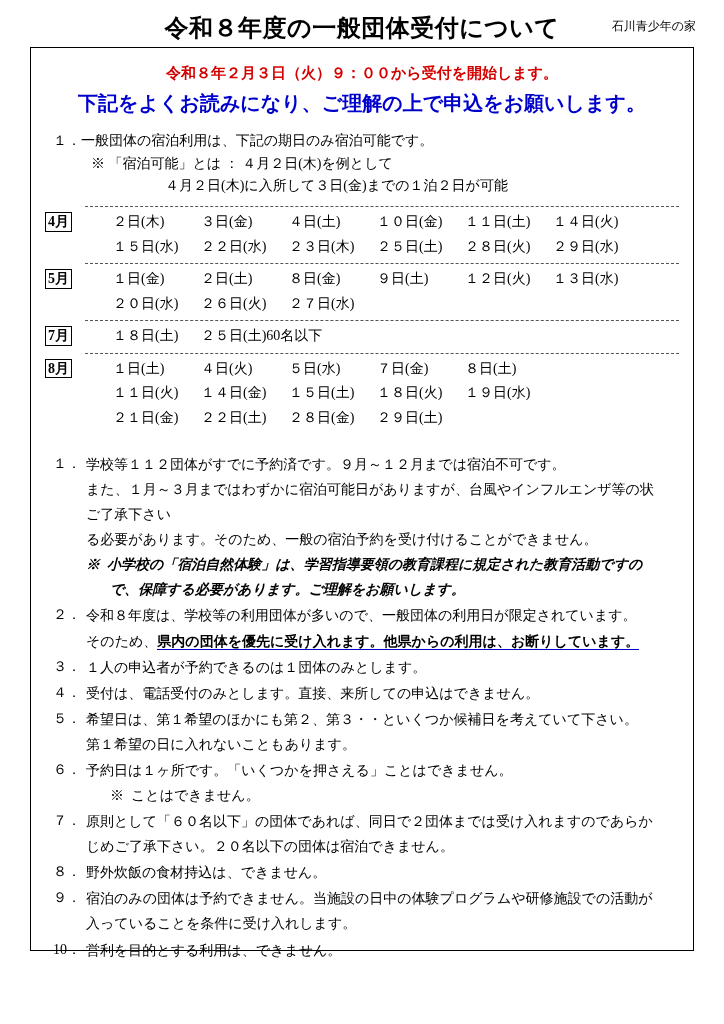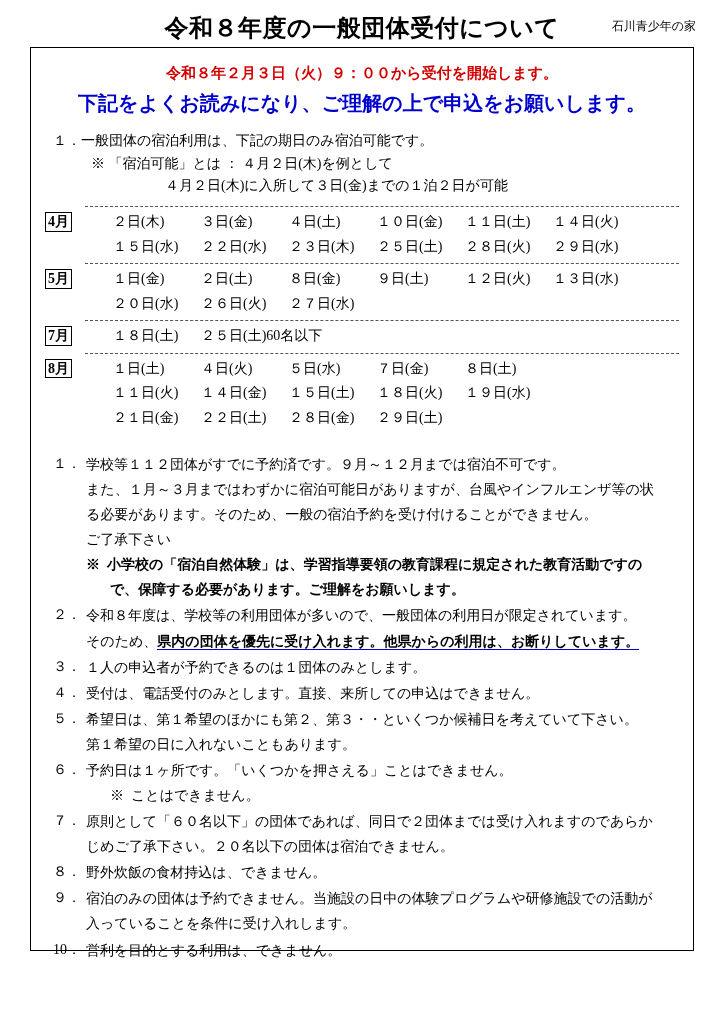--- a/index.html
+++ b/index.html
@@ -54,20 +54,21 @@
     padding: 12px 14px 0 14px;
   }
   .red {
     color: #d40000;
   }
   .blue {
     color: #0000cc;
   }
   .b {
     font-weight: bold;
+    font-style: italic;
   }
   .notice-1 {
     text-align: center;
     font-size: 15px;
     font-weight: bold;
     margin-top: 4px;
   }
   .notice-2 {
     text-align: center;
     font-size: 20px;
@@ -281,22 +282,22 @@
 
     </div>
 
     <div class="list">
 
       <div class="li">
         <div class="li-num">１．</div>
         <div class="li-body">
           <p>学校等１１２団体がすでに予約済です。９月～１２月までは宿泊不可です。</p>
           <p>また、１月～３月まではわずかに宿泊可能日がありますが、台風やインフルエンザ等の状</p>
+          <p>ご了承下さい</p>
           <p>る必要があります。そのため、一般の宿泊予約を受け付けることができません。</p>
-          <p>ご了承下さい</p>
           <p class="b">
             <span>※</span>&nbsp;&nbsp;<span>小学校の「宿泊自然体験」は、学習指導要領の教育課程に規定された教育活動ですの</span>
           </p>
           <p class="b ul-note">で、保障する必要があります。ご理解をお願いします。</p>
         </div>
       </div>
 
       <div class="li">
         <div class="li-num">２．</div>
         <div class="li-body">

